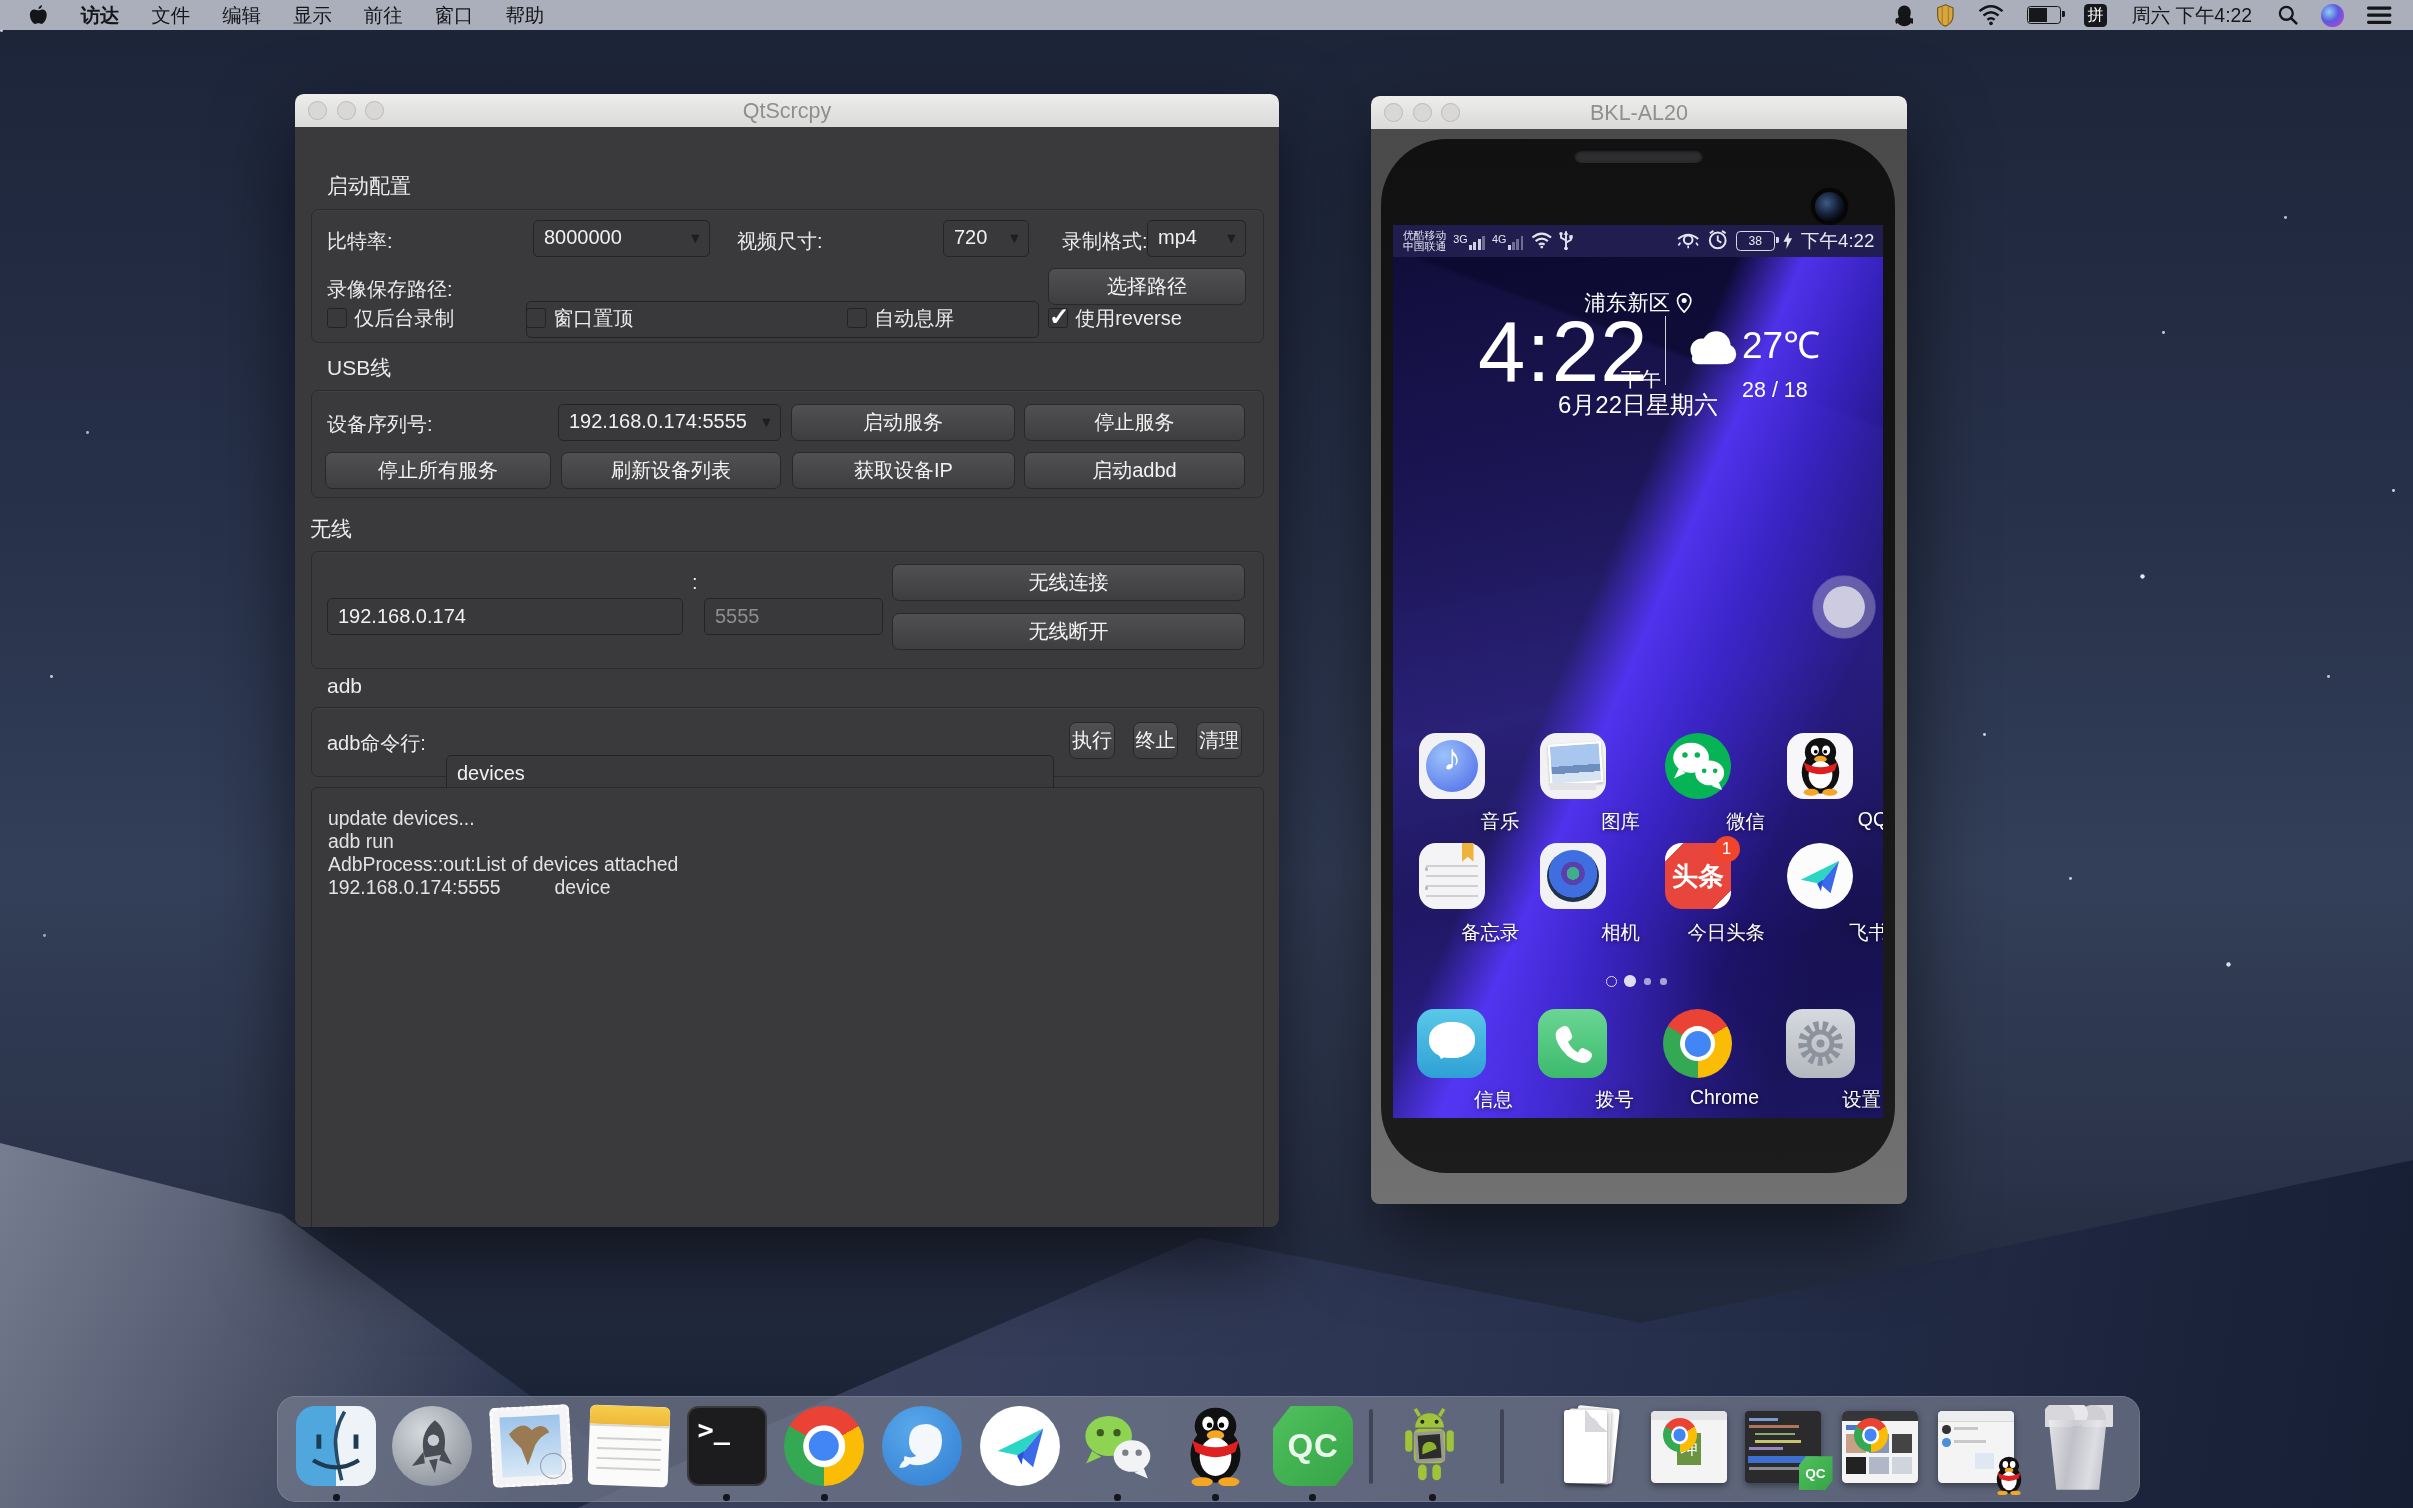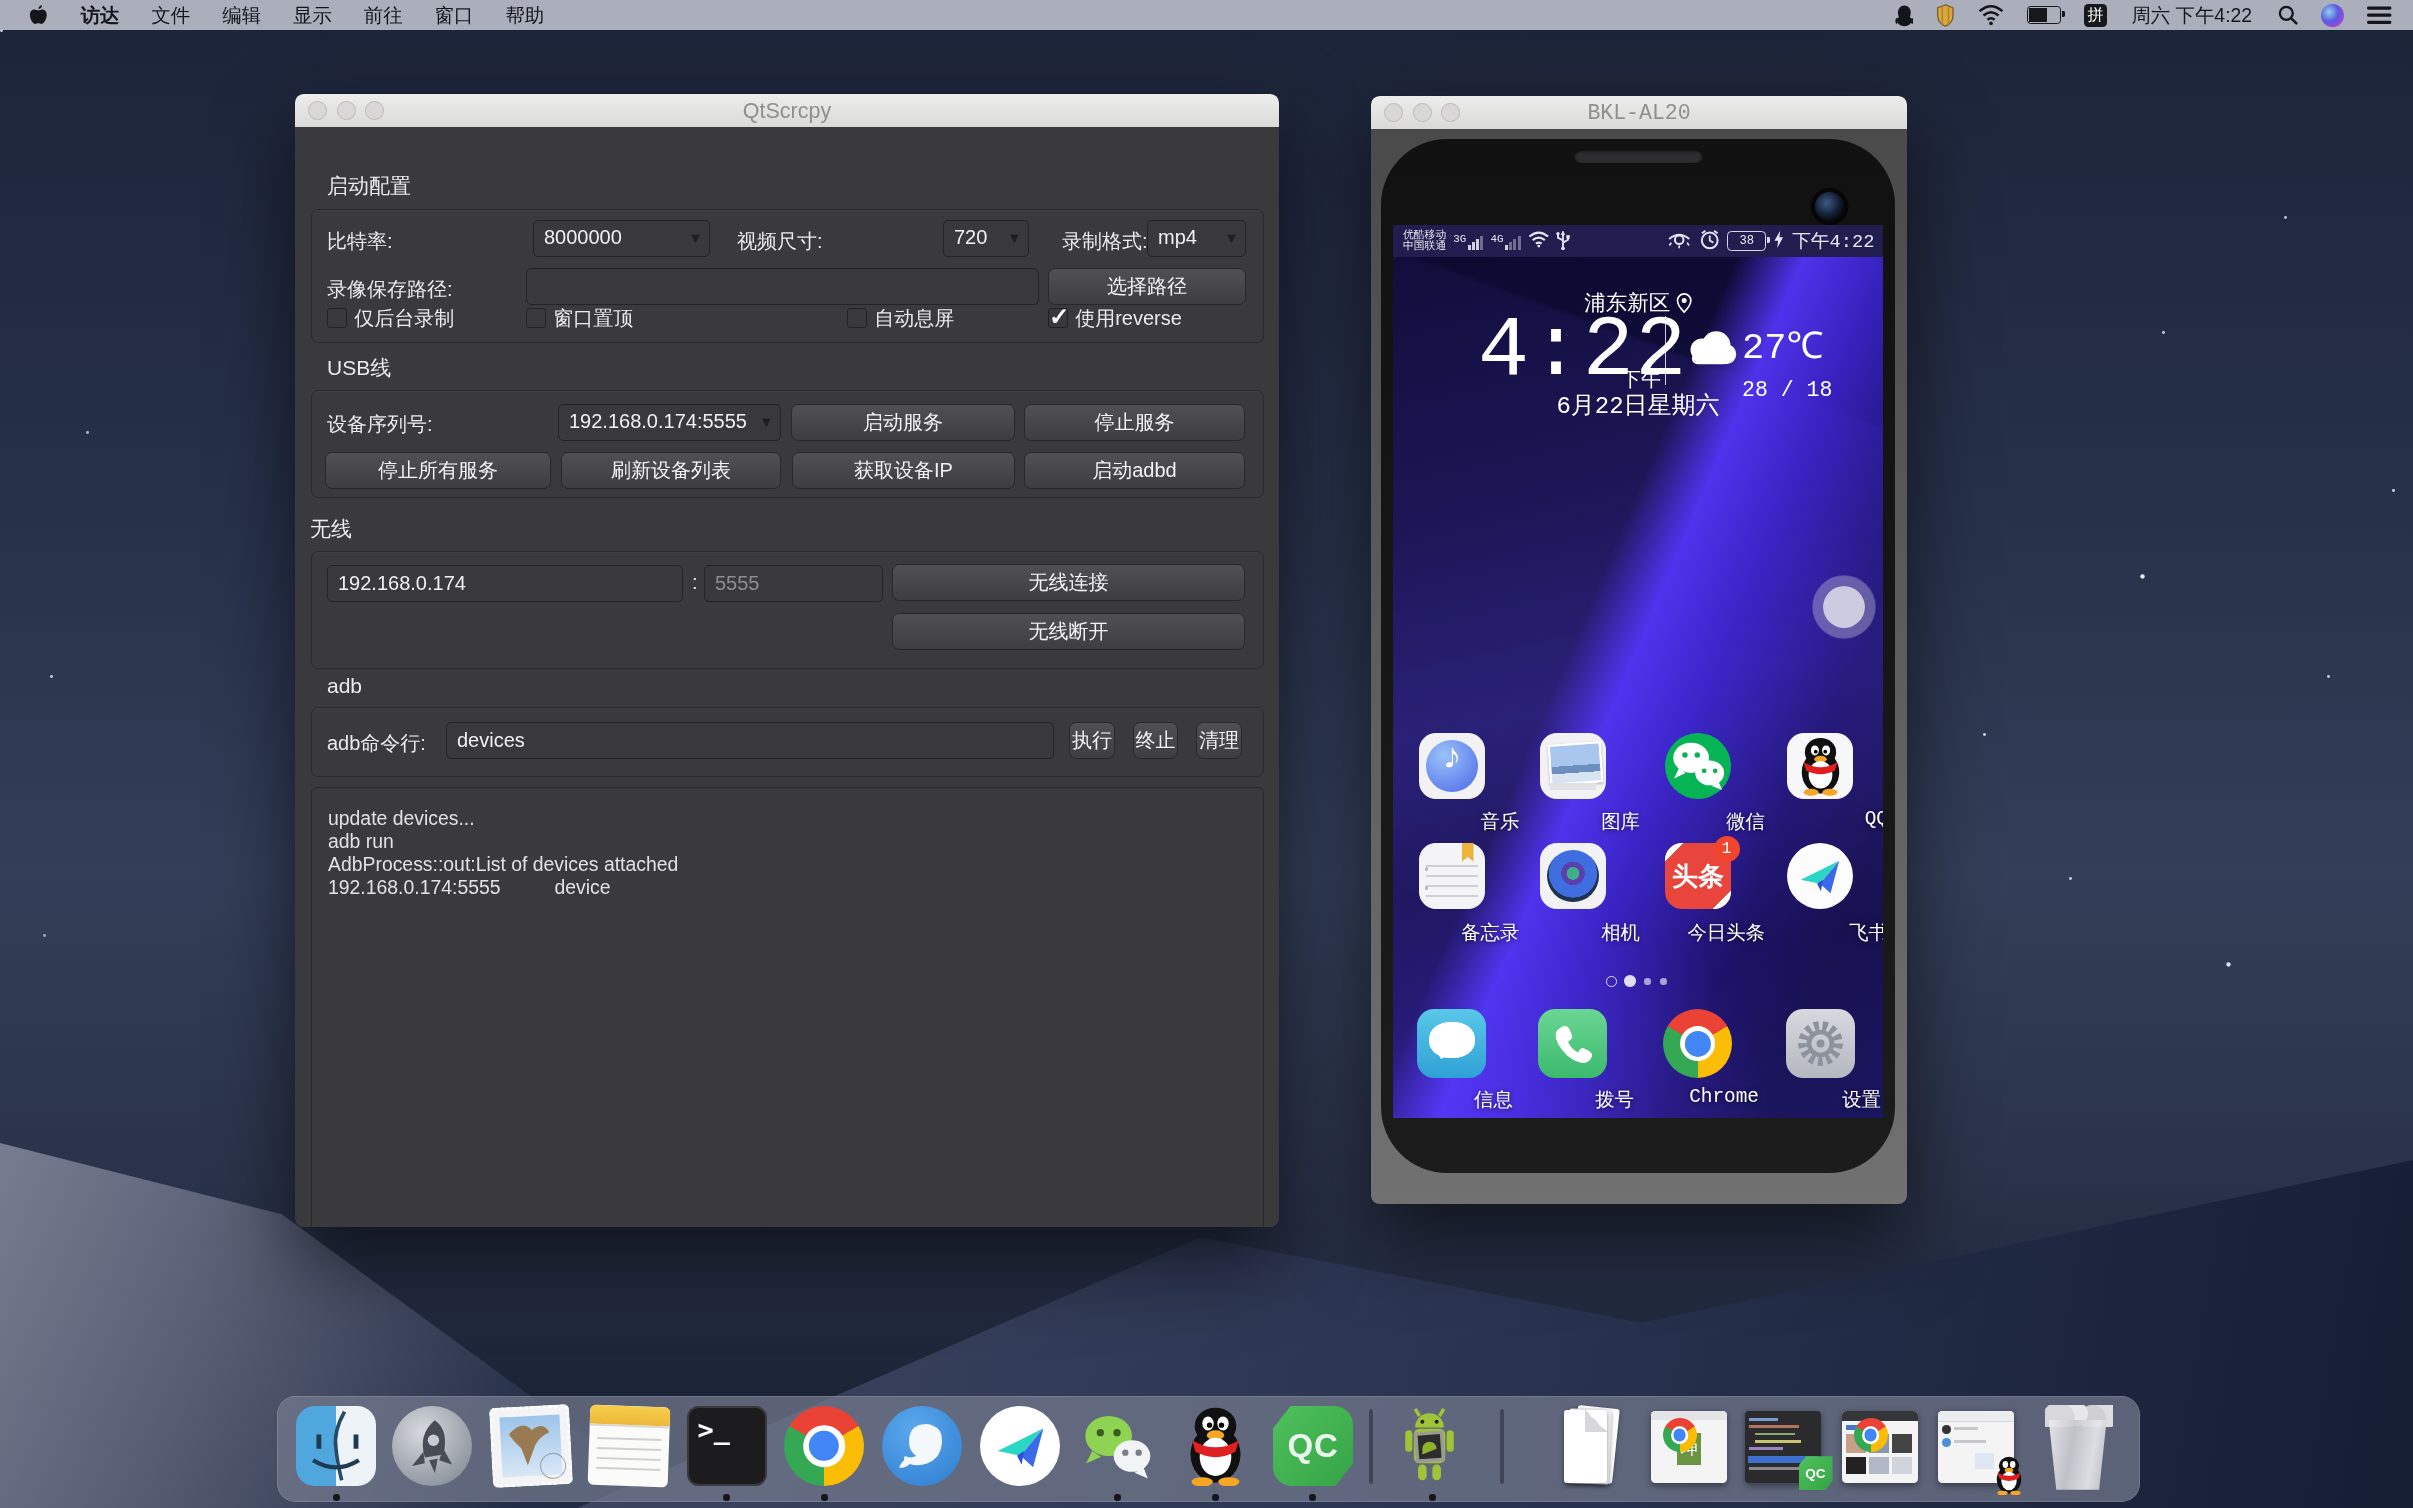--- a/index.html
+++ b/index.html
@@ -43,21 +43,21 @@
   .wtitle{position:absolute;left:0;right:0;top:5px;text-align:center;font-size:21.5px;color:#8f8f8f;}
   
   .qt-body{position:absolute;left:0;right:0;top:33px;bottom:0;background:#3a3a3c;}
   .sec{position:absolute;color:#ebebeb;font-size:21px;white-space:nowrap;}
   .gbox{position:absolute;border:1.4px solid #2a2a2c;border-radius:7.2px;box-shadow:inset 0 0.7px 0 rgba(255,255,255,0.05);}
   .fld{position:absolute;color:#ebebeb;font-size:20px;white-space:nowrap;}
   .combo,.inp{position:absolute;height:37px;background:#39393b;border:1.4px solid #242426;border-radius:5px;
     color:#f0f0f0;font-size:20px;line-height:33px;padding:0 29px 0 10px;box-sizing:border-box;white-space:nowrap;overflow:hidden;}
   .combo::after{content:"▼";position:absolute;right:6.5px;top:0;line-height:34px;font-size:14.4px;color:#1e1e20;}
   .inp{padding-right:10px;}
-  input.inp{outline:none;}
+  input.inp{outline:none;margin-top:33px;}
   input.inp::placeholder{color:#8e8e91;opacity:1;}
   .qbtn{position:absolute;height:37px;background:linear-gradient(#505052,#3e3e40);border:1.4px solid #28282a;
     border-radius:7.2px;color:#f3f3f3;font-size:20px;display:flex;align-items:center;justify-content:center;
     box-sizing:border-box;white-space:nowrap;}
   .cb{position:absolute;display:flex;align-items:center;gap:7.2px;color:#ebebeb;font-size:20px;height:26px;white-space:nowrap;}
   .cbbox{position:relative;width:20px;height:20px;background:#39393b;border:1.4px solid #232325;border-radius:2.9px;box-sizing:border-box;flex:0 0 auto;}
   .cb.checked .cbbox::after{content:"✓";position:absolute;left:0px;top:-7.2px;font-size:24.4px;font-weight:bold;color:#fff;}
   .logbox{position:absolute;background:#3a3a3c;border:1.4px solid #29292b;border-radius:5.7px;}
   .logline{position:absolute;left:16px;color:#e2e2e2;font-size:19.4px;white-space:pre;}
   
@@ -265,21 +265,21 @@
 
       <div class="logbox" style="left:16px;top:660px;width:951px;height:465px">
         <div class="logline" style="top:18.7px">update devices...</div>
         <div class="logline" style="top:42px">adb run</div>
         <div class="logline" style="top:65px">AdbProcess::out:List of devices attached</div>
         <div class="logline" style="top:88px">192.168.0.174:5555          device</div>
       </div>
     </div>
   </div>
 
-  <div class="mac-window" style="left:1371px;top:96px;width:536px;height:1108px;font-family:Liberation Mono, monospace;">
+  <div class="mac-window" style="left:1371px;top:96px;width:536px;height:1108px;">
     <div class="titlebar">
       <div class="tl" style="left:13px"></div>
       <div class="tl" style="left:42px"></div>
       <div class="tl" style="left:70px"></div>
       <div class="wtitle">BKL-AL20</div>
     </div>
     <div class="phone-body">
       <div class="bezel" style="left:10px;top:10px;width:514px;height:1034px"></div>
       <div class="speaker" style="left:203px;top:20px;width:129px;height:14.4px"></div>
       <div class="fcam" style="left:444px;top:63px;width:29px;height:29px"></div>

